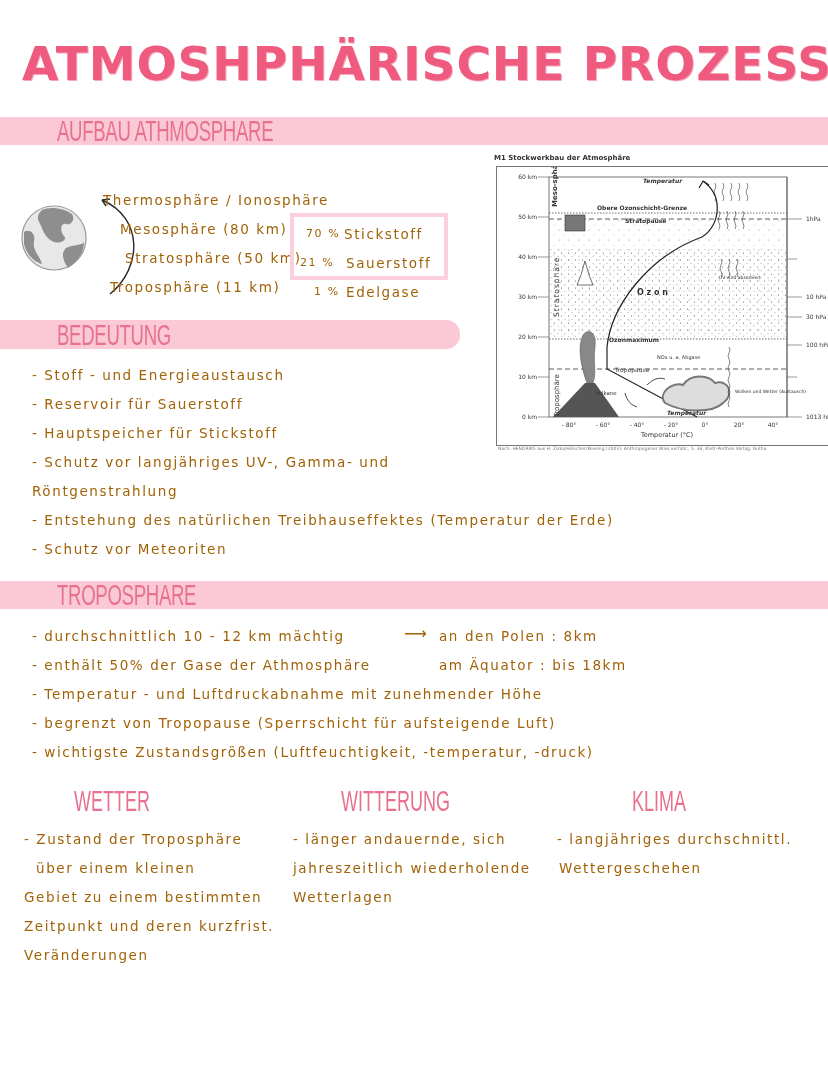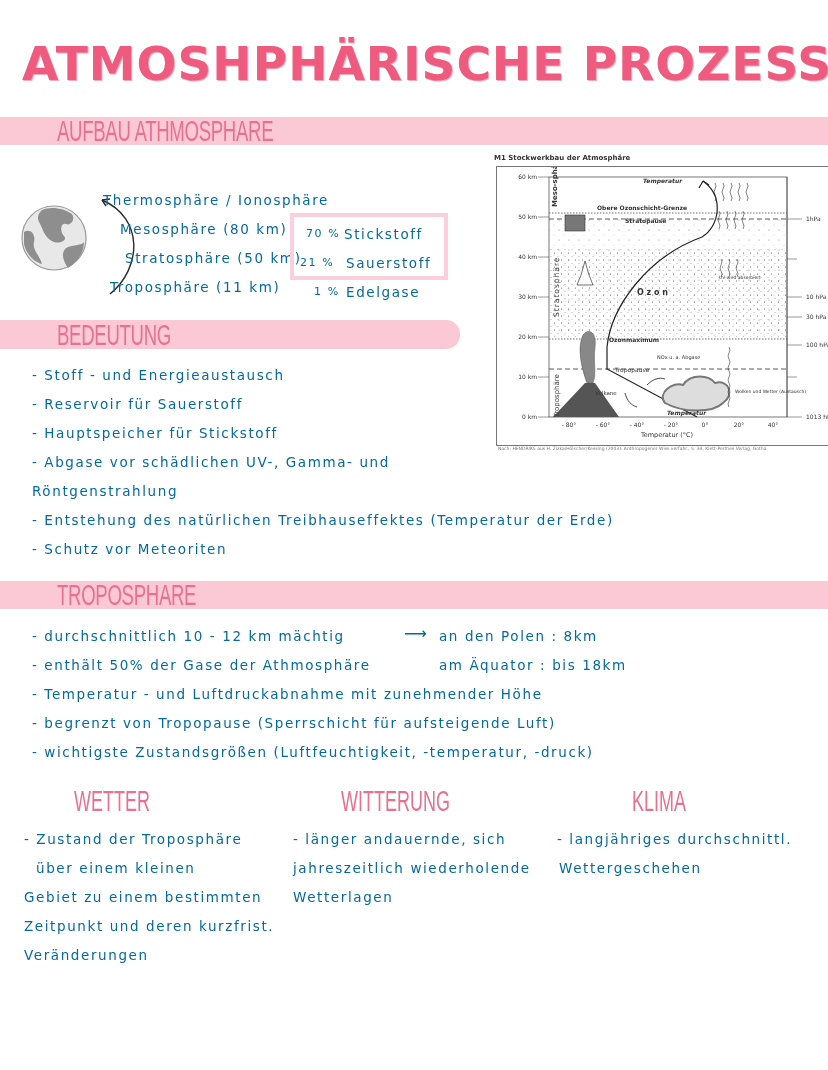--- a/index.html
+++ b/index.html
@@ -17,21 +17,21 @@
   .band {
     position: absolute; left: 0; height: 28px; background: #fbc9d6;
   }
   .band-label {
     position: absolute; font-family: "Liberation Sans Narrow", "Liberation Sans", sans-serif;
     font-weight: normal; color: #e7718f; font-size: 30px; line-height: 34px;
     transform: scaleX(0.62); transform-origin: left center;
     letter-spacing: -0.5px; white-space: nowrap;
   }
 
-  .hand { position: absolute; font-size: 13.5px; letter-spacing: 1.6px; color: #0369a1; white-space: nowrap; line-height: 18px; }
+  .hand { position: absolute; font-size: 13.5px; letter-spacing: 1.6px; color: #a16207; white-space: nowrap; line-height: 18px; }
 
   .earth { position: absolute; left: 20px; top: 204px; width: 68px; height: 68px; }
   .arc { position: absolute; left: 60px; top: 190px; width: 100px; height: 110px; }
 
   .gasbox {
     position: absolute; left: 290px; top: 213px; width: 158px; height: 67px;
     border: 4px solid #fbd0dc;
   }
 
   .figure-wrap { position: absolute; left: 466px; top: 154px; width: 345px; height: 300px; margin-left: 28px; }
@@ -76,21 +76,21 @@
   <div class="hand" style="left:20px; top:66px; font-size:11px;">1 %</div>
   <div class="hand" style="left:52px; top:66px;">Edelgase</div>
 </div>
 
 <div class="band" style="top:320px; width:460px; border-radius:0 14px 14px 0; height:29px;"></div>
 <div class="band-label" style="left:57px; top:318px;">BEDEUTUNG</div>
 
 <div class="hand" style="left:32px; top:366px;">- Stoff - und Energieaustausch</div>
 <div class="hand" style="left:32px; top:395px;">- Reservoir für Sauerstoff</div>
 <div class="hand" style="left:32px; top:424px;">- Hauptspeicher für Stickstoff</div>
-<div class="hand" style="left:32px; top:453px;">- Abgase vor schädlichen UV-, Gamma-  und</div>
+<div class="hand" style="left:32px; top:453px;">- Schutz vor langjähriges UV-, Gamma-  und</div>
 <div class="hand" style="left:32px; top:482px;">  Röntgenstrahlung</div>
 <div class="hand" style="left:32px; top:511px;">- Entstehung des natürlichen Treibhauseffektes  (Temperatur der Erde)</div>
 <div class="hand" style="left:32px; top:540px;">- Schutz vor Meteoriten</div>
 
 <div class="figure-wrap">
   <div class="fig-title">M1 Stockwerkbau der Atmosphäre</div>
   <div class="fig-frame">
     <svg width="340" height="280" viewBox="0 0 340 280">
       <defs>
         <pattern id="dots" width="7" height="7" patternUnits="userSpaceOnUse">

